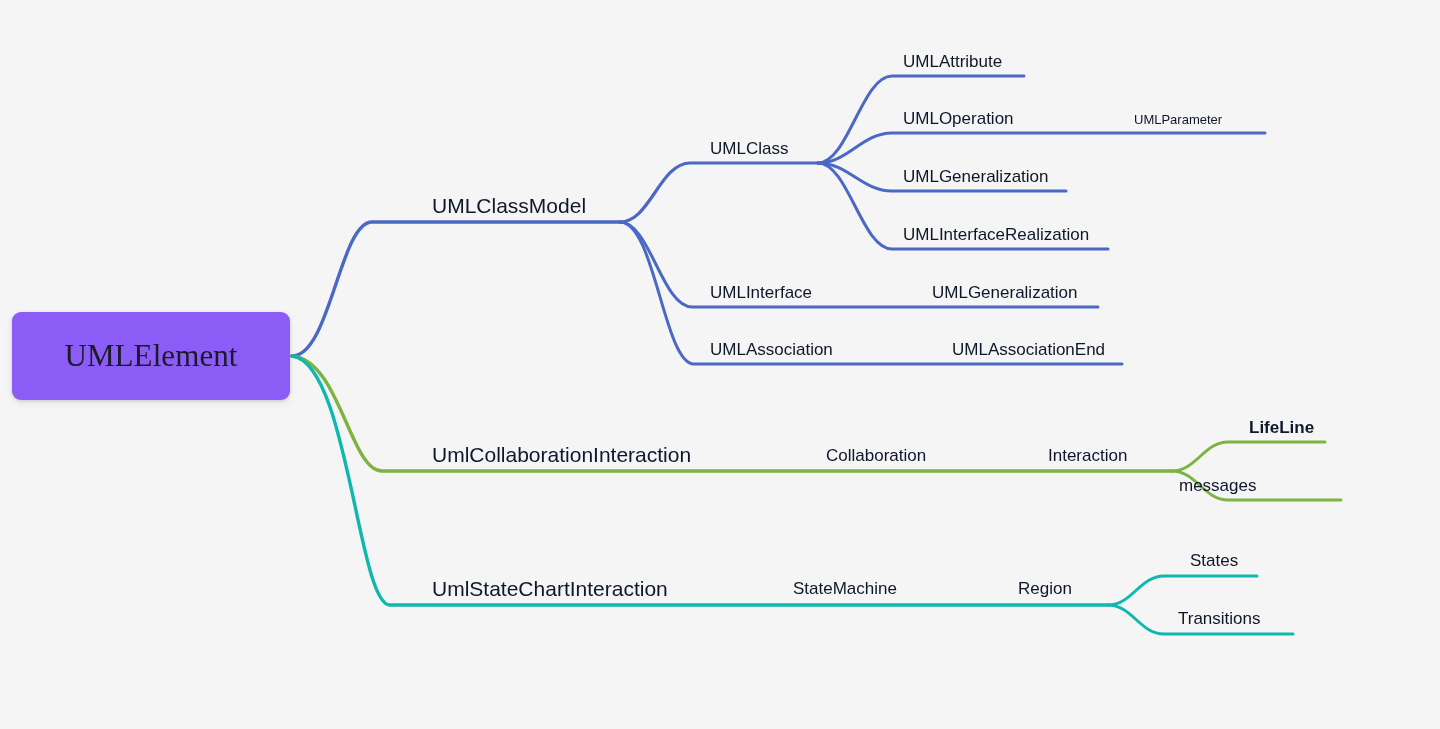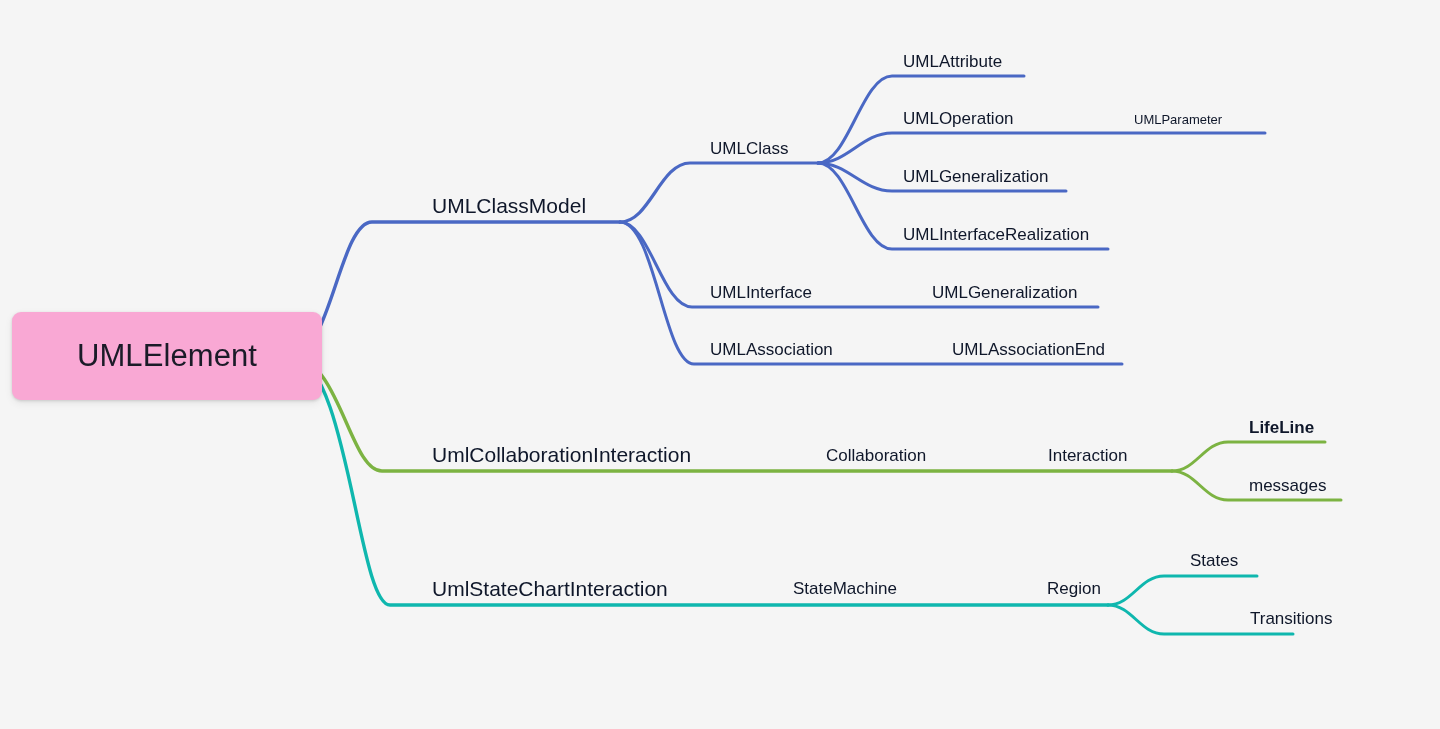--- a/index.html
+++ b/index.html
@@ -21,29 +21,30 @@
     left: 0;
     top: 0;
     width: 1440px;
     height: 729px;
     pointer-events: none;
   }
   .root-node {
     position: absolute;
     left: 12px;
     top: 312px;
-    width: 310px;
+    width: 278px;
     height: 88px;
-    background: #f9a8d4;
+    background: #8b5cf6;
     border-radius: 9px;
     box-shadow: 0 1px 3px rgba(0,0,0,0.14), 0 3px 8px rgba(0,0,0,0.07);
     display: flex;
     align-items: center;
     justify-content: center;
     box-sizing: border-box;
+    font-family: Liberation Serif, serif;
   }
   .root-label {
     font-size: 31px;
     color: #1b1b28;
     font-weight: 400;
     letter-spacing: 0.1px;
     white-space: nowrap;
   }
   .node-label {
     position: absolute;
@@ -93,21 +94,21 @@
       <div class="node-label lvl3" style="left: 903px; top: 186px;">UMLGeneralization</div>
       <div class="node-label lvl3" style="left: 903px; top: 244px;">UMLInterfaceRealization</div>
       <div class="node-label lvl2" style="left: 710px; top: 302px;">UMLInterface</div>
       <div class="node-label lvl3" style="left: 932px; top: 302px;">UMLGeneralization</div>
       <div class="node-label lvl2" style="left: 710px; top: 359px;">UMLAssociation</div>
       <div class="node-label lvl3" style="left: 952px; top: 359px;">UMLAssociationEnd</div>
       <div class="node-label lvl1" style="left: 432px; top: 467px;">UmlCollaborationInteraction</div>
       <div class="node-label lvl2" style="left: 826px; top: 465px;">Collaboration</div>
       <div class="node-label lvl2" style="left: 1048px; top: 465px;">Interaction</div>
       <div class="node-label lvl3" style="left: 1249px; top: 437px; font-weight: bold;">LifeLine</div>
-      <div class="node-label lvl3" style="left: 1249px; top: 495px; text-align: center;">messages</div>
+      <div class="node-label lvl3" style="left: 1179px; top: 495px; text-align: center;">messages</div>
       <div class="node-label lvl1" style="left: 432px; top: 601px; text-align: center;">UmlStateChartInteraction</div>
       <div class="node-label lvl2" style="left: 793px; top: 598px;">StateMachine</div>
-      <div class="node-label lvl2" style="left: 1018px; top: 598px; margin-left: 29px;">Region</div>
+      <div class="node-label lvl2" style="left: 1018px; top: 598px;">Region</div>
       <div class="node-label lvl3" style="left: 1190px; top: 570px; text-align: right;">States</div>
-      <div class="node-label lvl3" style="left: 1250px; top: 628px; text-align: right;">Transitions</div>
+      <div class="node-label lvl3" style="left: 1178px; top: 628px; text-align: right;">Transitions</div>
     </div>
 
 </div>
 
 </body></html>

